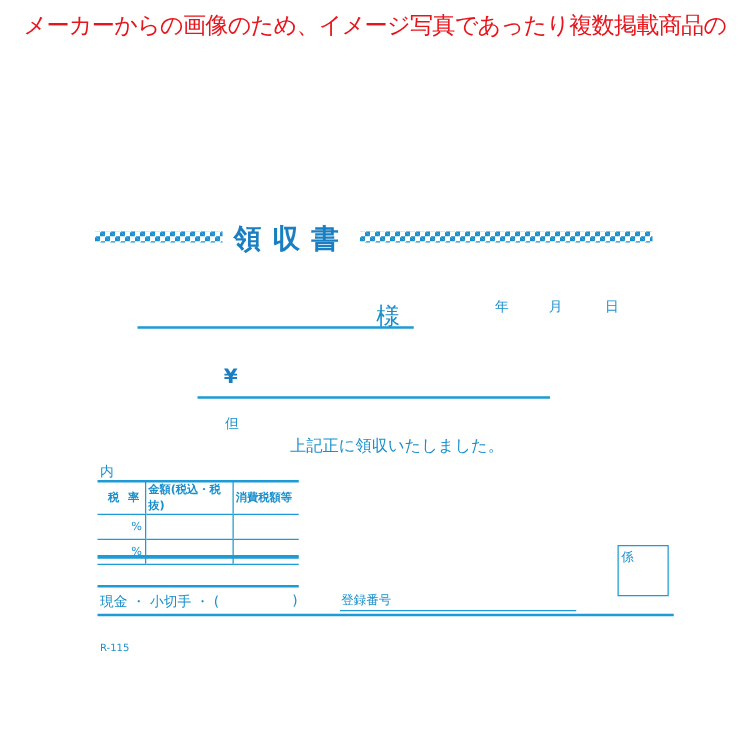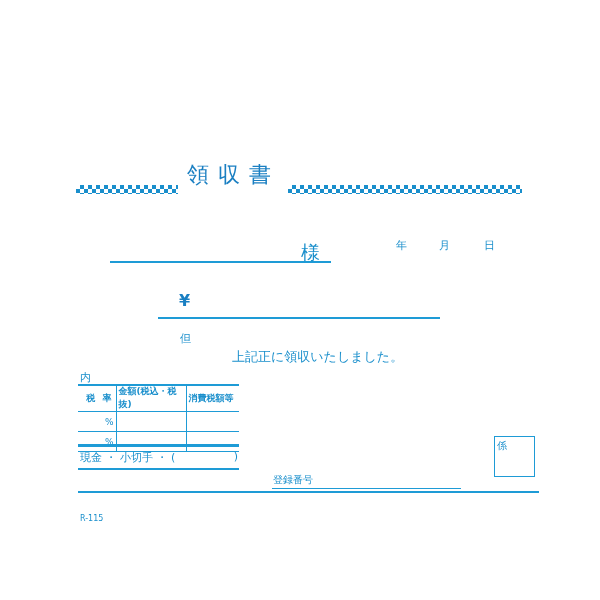--- a/index.html
+++ b/index.html
@@ -17,22 +17,22 @@
   .checker {
     position: absolute; height: 9px;
     background-image:
       linear-gradient(45deg, #1a8fcc 25%, transparent 25%, transparent 75%, #1a8fcc 75%),
       linear-gradient(45deg, #1a8fcc 25%, transparent 25%, transparent 75%, #1a8fcc 75%);
     background-size: 8px 8px;
     background-position: 0 0, 4px 4px;
   }
 
   .title {
-    position: absolute; left: 187px; top: 160px;
-    font-size: 22px; font-weight: normal; color: #1a7fc2; letter-spacing: 9px;
+    position: absolute; left: 187px; top: 176px;
+    font-size: 22px; font-weight: bold; color: #1a7fc2; letter-spacing: 9px;
   }
 
   .abs { position: absolute; white-space: nowrap; }
   .sama { left: 301px; top: 240px; font-size: 19px; color: #1a8fcc; }
   .ymd { top: 238px; font-size: 11px; color: #1a8fcc; }
   .yen { left: 179px; top: 291px; font-size: 16px; font-weight: bold; color: #1a7fc2; }
   .tadashi { left: 180px; top: 331px; font-size: 11px; color: #1a8fcc; }
   .received { left: 232px; top: 348px; font-size: 13px; color: #1a8fcc; }
   .uchi { left: 80px; top: 370px; font-size: 11px; color: #1a8fcc; }
 
@@ -40,36 +40,37 @@
   .tbl table { border-collapse: collapse; width: 161px; font-size: 9px; color: #1a8fcc; }
   .tbl td { height: 20px; border-left: 1px solid #1e9bd6; border-bottom: 1px solid #1e9bd6; padding: 0 2px; }
   .tbl td:first-child { border-left: none; text-align: right; }
   .tbl tr:first-child td { height: 17px; font-weight: bold; }
   .tbl .rate { width: 38px; text-align: right; }
   .tbl .hdr-rate { text-align: center; letter-spacing: 2px; }
   .tbl .c2 { width: 70px; }
   .tbl-top { position: absolute; left: 78px; top: 384px; width: 161px; height: 2px; background: #1e9bd6; }
   .tbl-bottom { position: absolute; left: 78px; top: 444px; width: 161px; height: 3px; background: #1e9bd6; }
 
-  .payment { left: 80px; top: 450px; font-size: 11px; color: #1a8fcc; width: 160px; }
+  .payment { left: 80px; top: 474px; font-size: 11px; color: #1a8fcc; width: 160px; }
   .payment .close { position: absolute; right: 2px; top: 0; }
 
   .reg { left: 273px; top: 473px; font-size: 10px; color: #1a8fcc; }
   .code { left: 80px; top: 494px; font-size: 8px; color: #1a8fcc; margin-top: 20px; }
 
   .kakari-box {
     position: absolute; left: 494px; top: 436px; width: 41px; height: 41px;
     border: 1px solid #1e9bd6;
   }
   .kakari-box span { position: absolute; left: 2px; top: 2px; font-size: 10px; color: #1a8fcc; }
 </style>
 </head>
 <body>
 
 <div class="notice">
+  <div>メーカーからの画像のため、イメージ写真であったり複数掲載商品の</div>
 </div>
 
 <div>
 
   <div class="checker" style="left:76px; top:185px; width:102px;"></div>
   <div class="checker" style="left:288px; top:185px; width:234px;"></div>
 
   <div class="title">領収書</div>
 
   <div class="ln" style="left:110px; top:261px; width:221px; height:2px;"></div>

